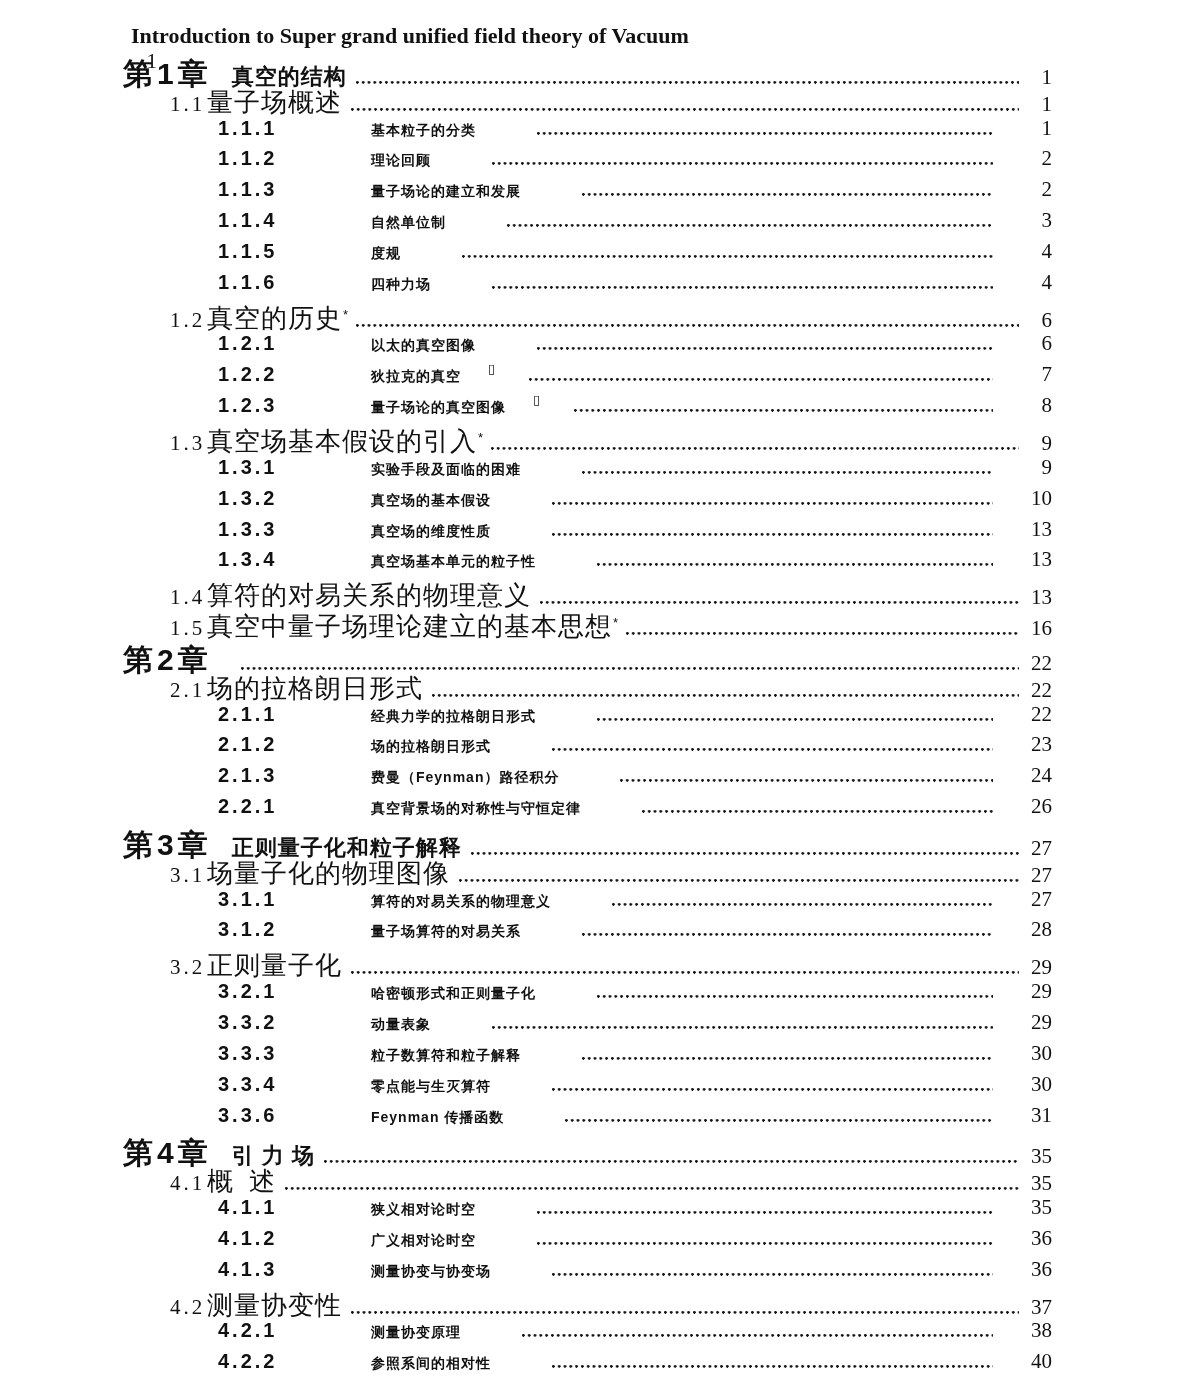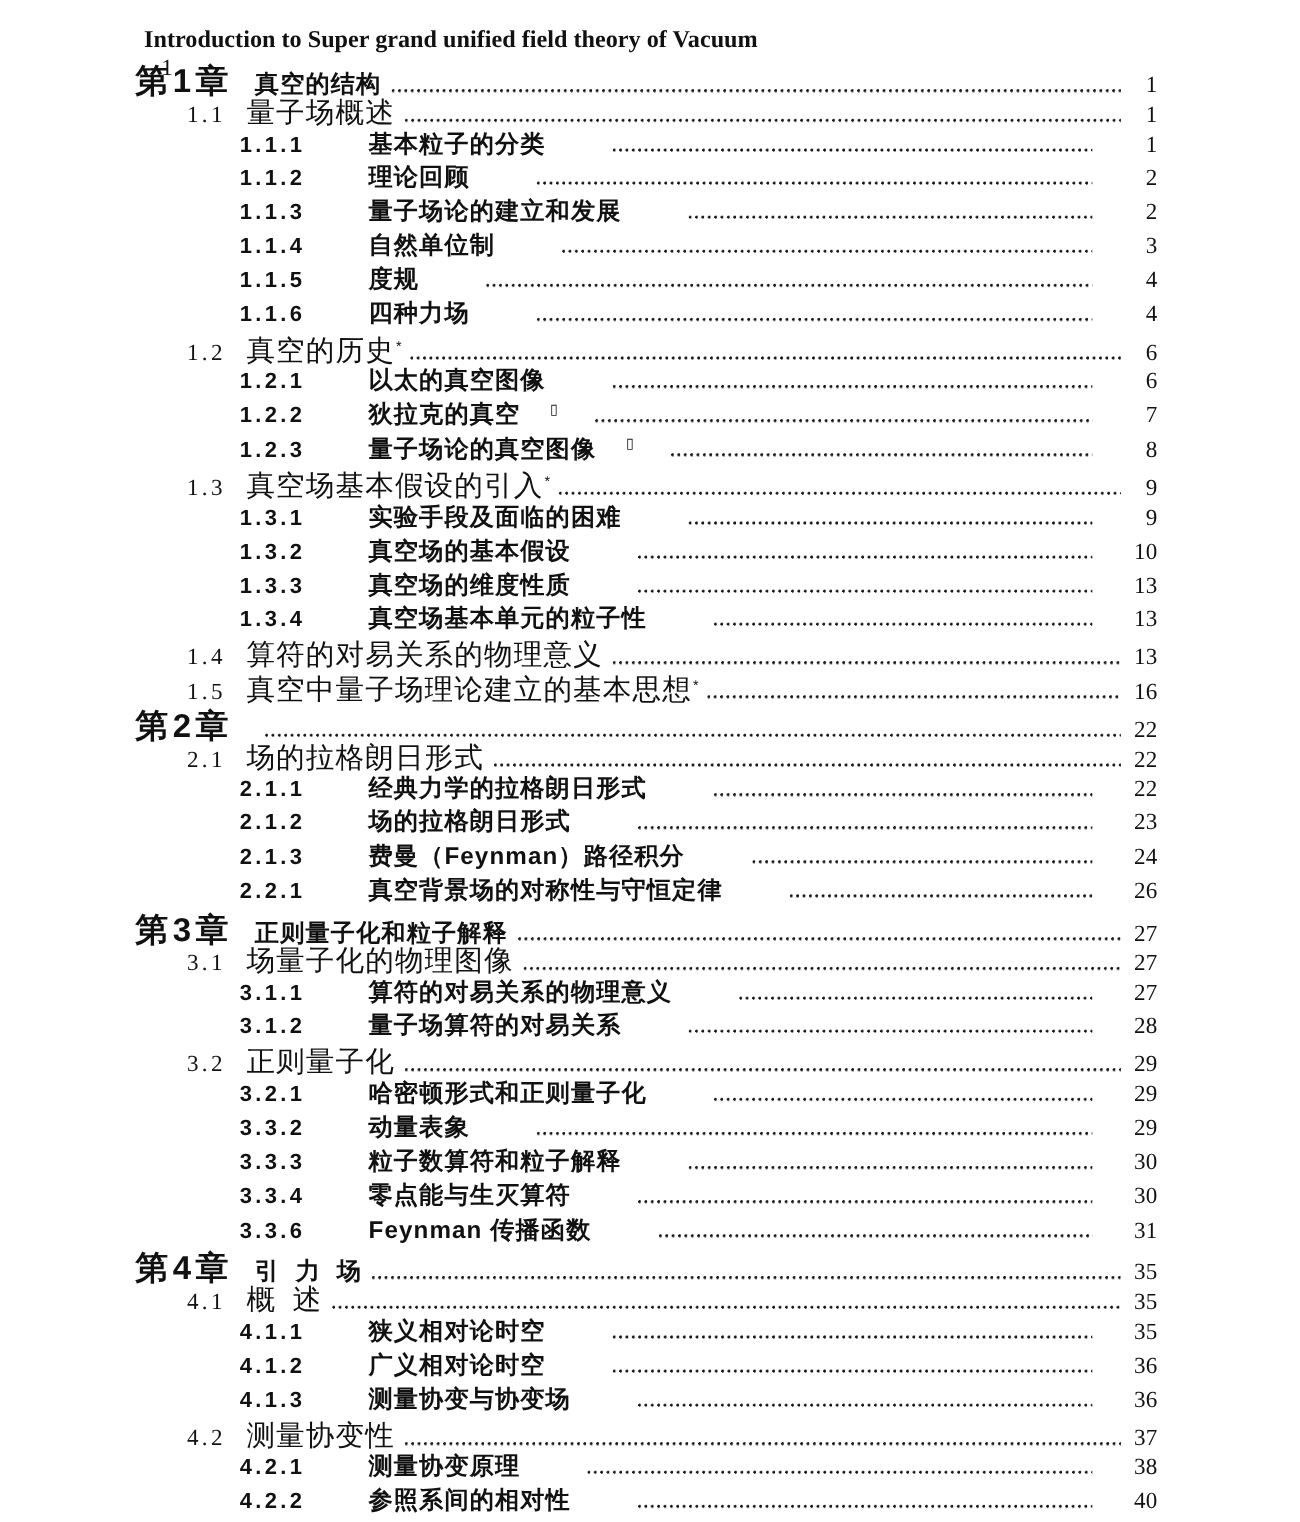--- a/index.html
+++ b/index.html
@@ -39,21 +39,20 @@
   .chapter .num {
     min-width: 74px;
     margin-right: 20px;
     font-family: "Liberation Sans", "DejaVu Sans", sans-serif;
     font-weight: bold;
     font-size: 30px;
     letter-spacing: 4px;
   }
   .l2 .num {
     min-width: 37px;
-    margin-right: 17px;
     font-family: "Liberation Serif", "DejaVu Serif", serif;
     font-size: 21px;
     letter-spacing: 3px;
   }
   .l3 .num {
     min-width: 70px;
     margin-right: 21px;
     font-family: "Liberation Sans", "DejaVu Sans", sans-serif;
     font-weight: bold;
     font-size: 20px;
@@ -61,36 +60,37 @@
   }
 
   
   .title { flex: 0 0 auto; }
   .intro .title {
     font-family: "Liberation Serif", "DejaVu Serif", serif;
     font-weight: bold;
     font-size: 22px;
   }
   .chapter .title {
-    font-family: Liberation Mono, monospace;
+    font-family: Liberation Sans, sans-serif;
     font-weight: bold;
     font-size: 22px;
     letter-spacing: 1px;
   }
   .l2 .title {
     font-family: "Liberation Serif", "DejaVu Serif", serif;
     font-size: 26px;
     letter-spacing: 1px;
     white-space: pre;
   }
   .l3 .title {
     font-family: "Liberation Sans", "DejaVu Sans", sans-serif;
     font-weight: bold;
-    font-size: 22px;
+    font-size: 14px;
     letter-spacing: 1px;
+    margin-left: 36px;
   }
 
   .sup {
     flex: 0 0 auto;
     font-size: 13px;
     position: relative;
     top: -8px;
     margin-left: 1px;
     font-family: "Liberation Sans", "DejaVu Sans", sans-serif;
   }

